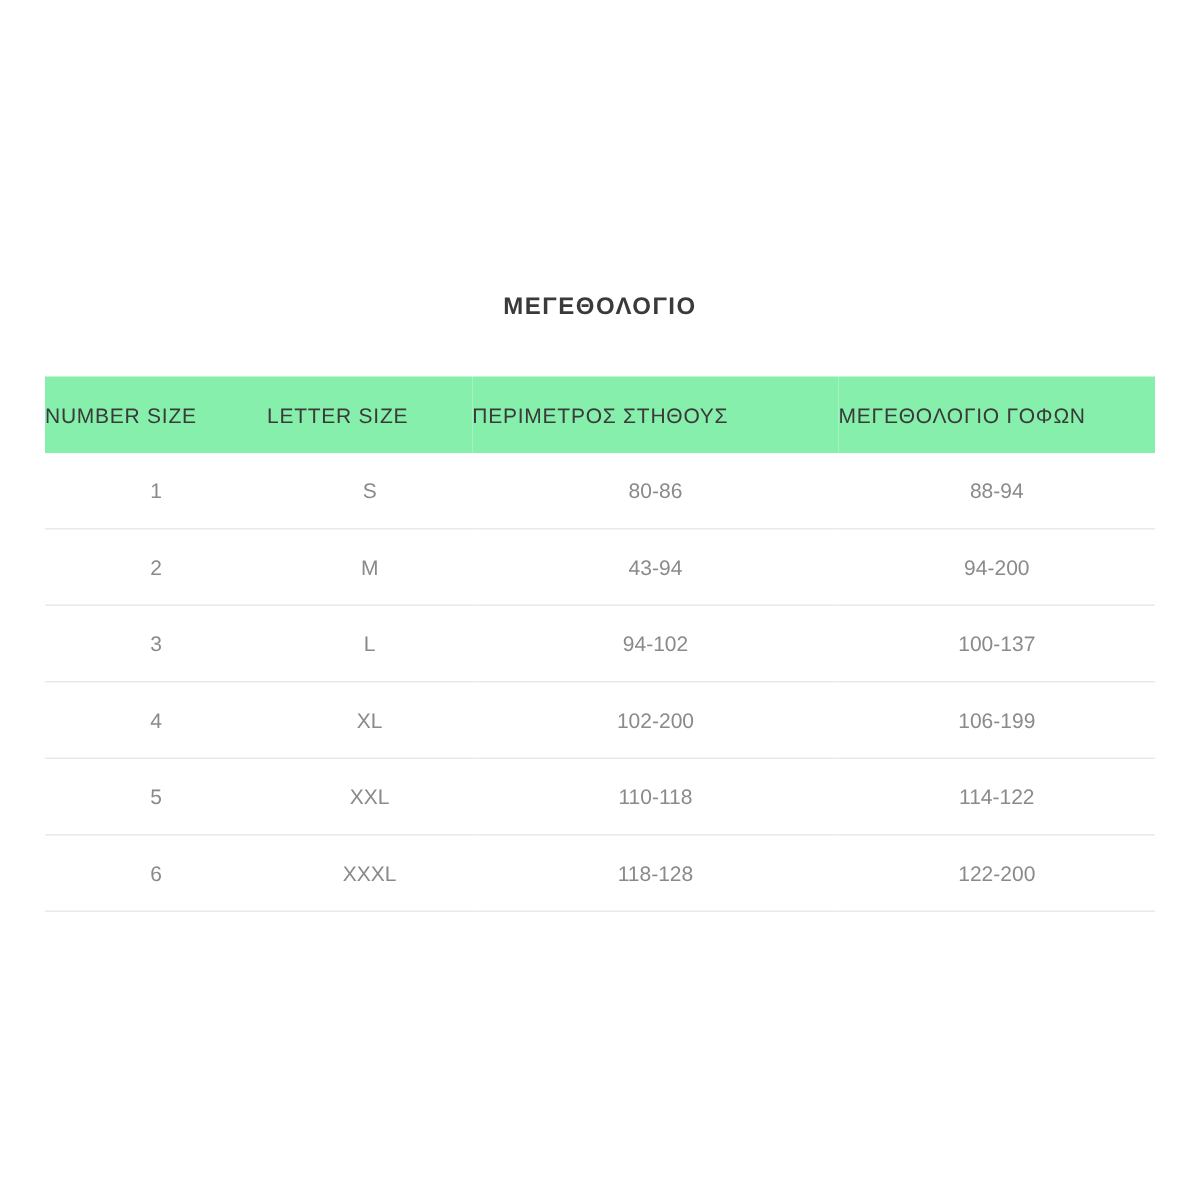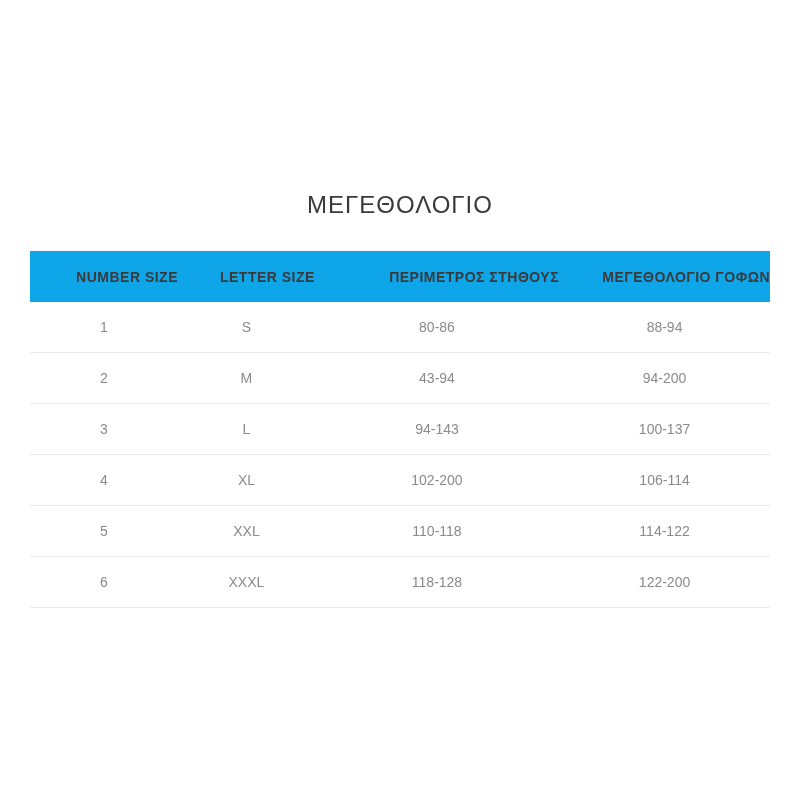--- a/index.html
+++ b/index.html
@@ -15,48 +15,48 @@
     width: 800px;
     height: 800px;
     box-sizing: border-box;
     padding-top: 192px;
     background: #ffffff;
     overflow: hidden;
   }
   .page-title {
     margin: 0 0 33px 0;
     text-align: center;
-    font-size: 24px;
+    font-size: 16px;
     line-height: 26px;
-    font-weight: 400;
+    font-weight: 700;
     letter-spacing: 1px;
     color: #3a3a3a;
   }
   .size-table-wrap {
     width: 740px;
     margin: 0 auto;
   }
   table.size-table {
     width: 100%;
     border-collapse: collapse;
     table-layout: fixed;
   }
   col.c1 { width: 20%; }
   col.c2 { width: 18.5%; }
   col.c3 { width: 33%; }
   col.c4 { width: 28.5%; }
   .size-table thead th {
-    background: #0ea5e9;
+    background: #86efac;
     height: 51px;
     padding: 0;
     font-size: 14px;
-    font-weight: 700;
+    font-weight: 400;
     letter-spacing: 0.5px;
     color: #3a3a3a;
-    text-align: right;
+    text-align: left;
     vertical-align: middle;
   }
   .size-table tbody td {
     height: 50px;
     padding: 0;
     font-size: 14px;
     font-weight: 400;
     color: #8a8a8a;
     text-align: center;
     vertical-align: middle;
@@ -96,28 +96,28 @@
         </tr>
         <tr>
           <td>2</td>
           <td>M</td>
           <td>43-94</td>
           <td>94-200</td>
         </tr>
         <tr>
           <td>3</td>
           <td>L</td>
-          <td>94-143</td>
+          <td>94-102</td>
           <td>100-137</td>
         </tr>
         <tr>
           <td>4</td>
           <td>XL</td>
           <td>102-200</td>
-          <td>106-114</td>
+          <td>106-199</td>
         </tr>
         <tr>
           <td>5</td>
           <td>XXL</td>
           <td>110-118</td>
           <td>114-122</td>
         </tr>
         <tr>
           <td>6</td>
           <td>XXXL</td>

